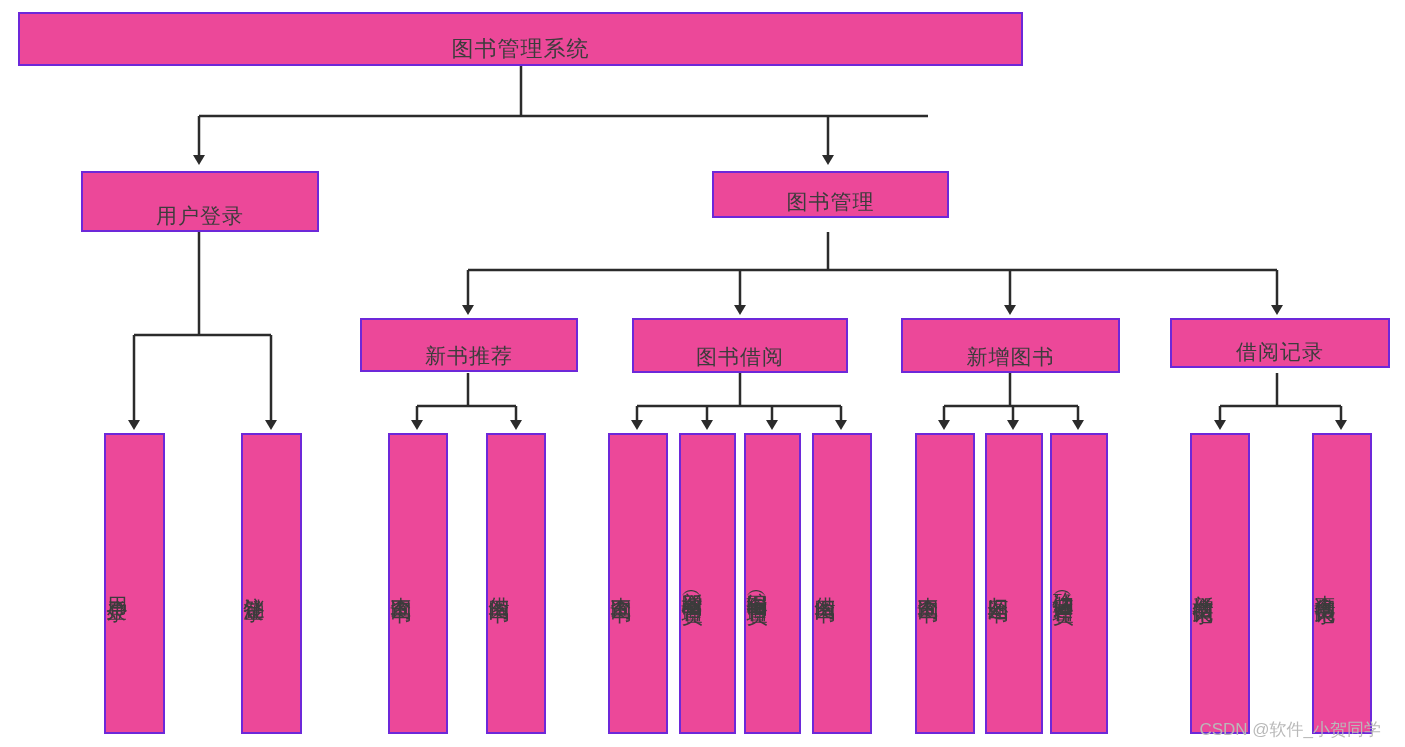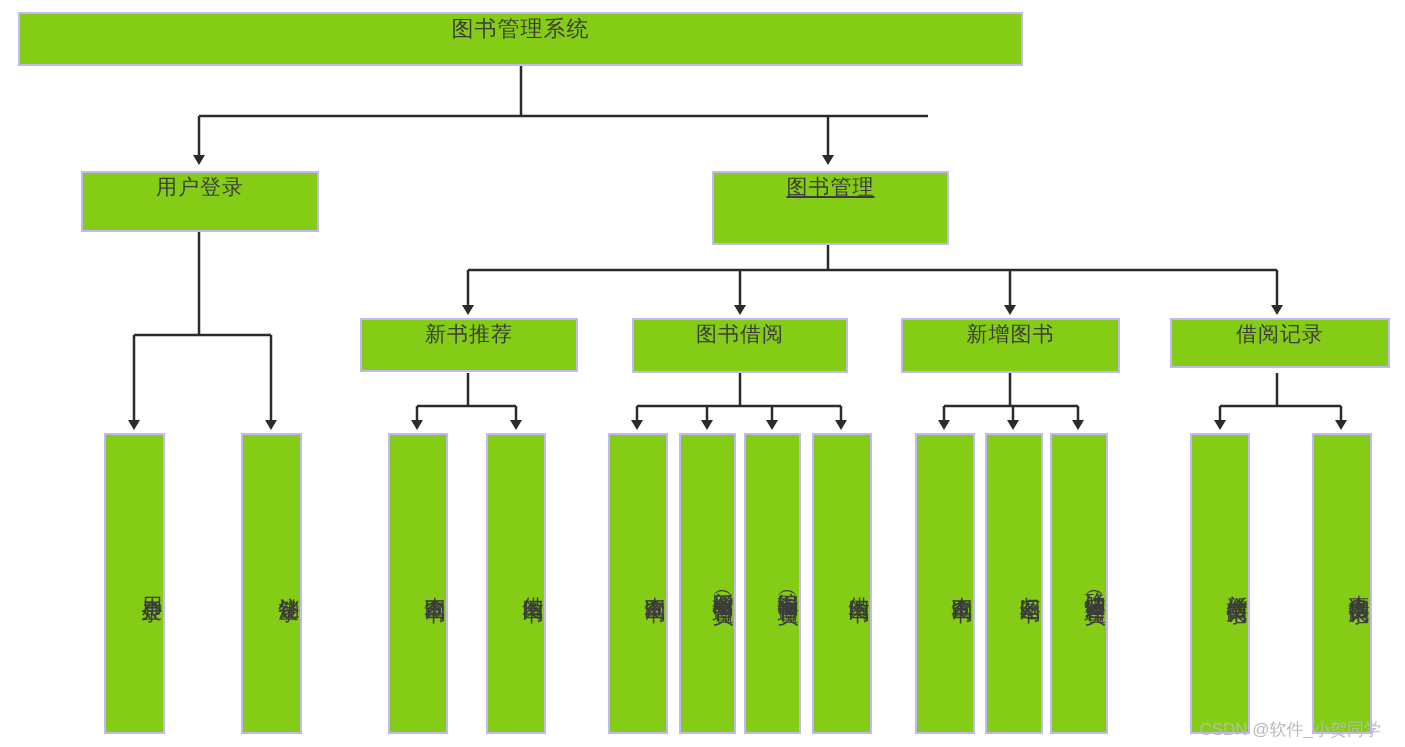--- a/index.html
+++ b/index.html
@@ -19,24 +19,24 @@
   }
   #edges {
     position: absolute;
     left: 0; top: 0;
     width: 1405px;
     height: 747px;
   }
   .node {
     position: absolute;
     box-sizing: border-box;
-    background: #84cc16;
-    border: 2px solid #c4b5fd;
+    background: #ec4899;
+    border: 2px solid #6d28d9;
     display: flex;
-    align-items: flex-start;
+    align-items: flex-end;
     justify-content: center;
     color: #3c3c3c;
     z-index: 2;
   }
   .node.h {
     font-size: 21px;
     letter-spacing: 1px;
   }
   .node.root {
     font-size: 22px;
@@ -120,21 +120,21 @@
     </g>
   </svg>
 
   <div class="node h root" style="left:18px; top:12px; width:1005px; height:54px;">
     <span>图书管理系统</span>
   </div>
 
   <div class="node h" style="left:81px; top:171px; width:238px; height:61px;">
     <span>用户登录</span>
   </div>
-  <div class="node h" style="left:712px; top:171px; width:237px; height:74px;text-decoration:underline;">
+  <div class="node h" style="left:712px; top:171px; width:237px; height:47px;">
     <span>图书管理</span>
   </div>
 
   <div class="node h" style="left:360px; top:318px; width:218px; height:54px;">
     <span>新书推荐</span>
   </div>
   <div class="node h" style="left:632px; top:318px; width:216px; height:55px;">
     <span>图书借阅</span>
   </div>
   <div class="node h" style="left:901px; top:318px; width:219px; height:55px;">

